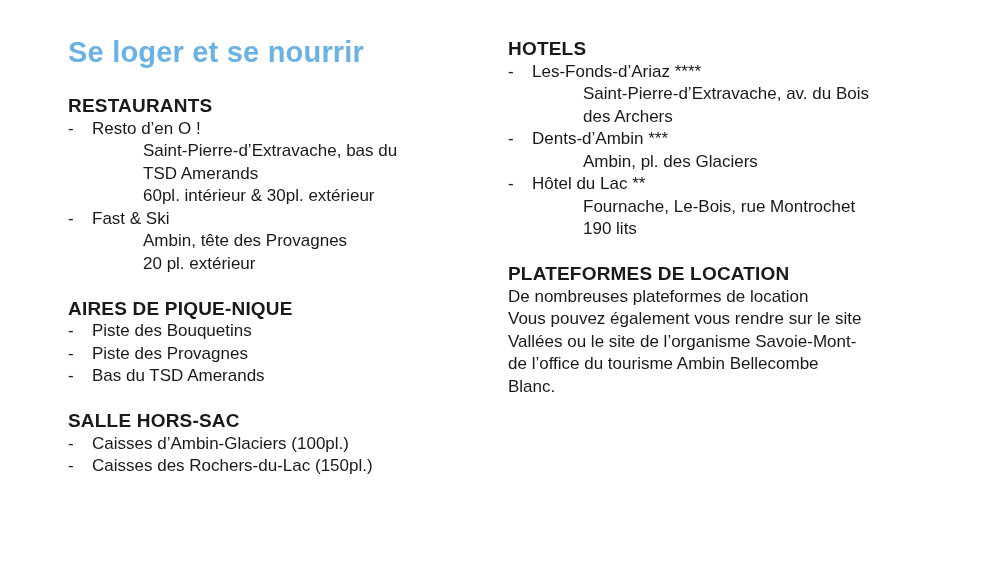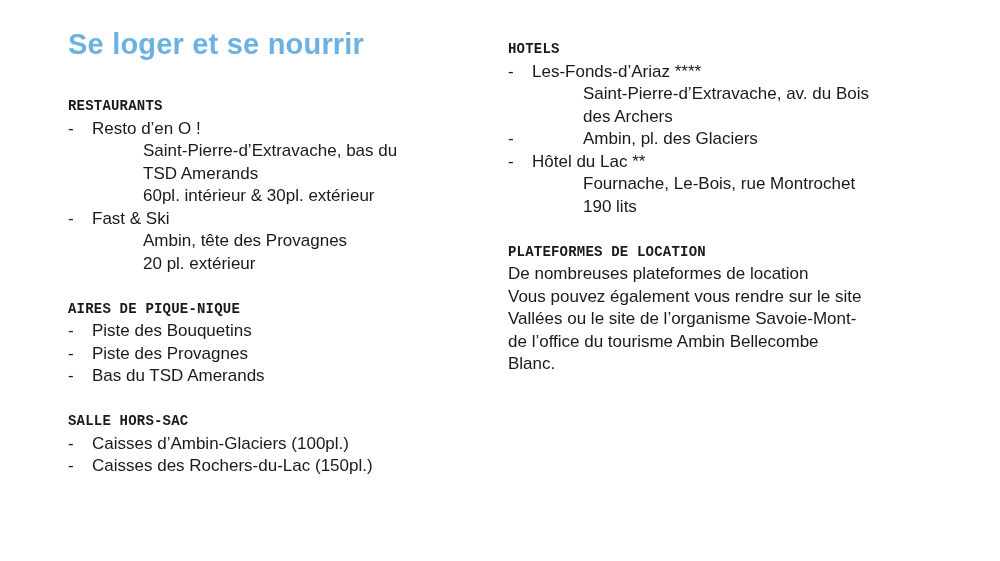--- a/index.html
+++ b/index.html
@@ -1,28 +1,28 @@
 <!DOCTYPE html>
 <html><head>
 <meta charset="utf-8">
 <style>
   html, body { margin:0; padding:0; }
   body {
     width:1000px; height:561px; background:#ffffff; position:relative; overflow:hidden;
     font-family: "Liberation Sans", "DejaVu Sans", sans-serif; color:#1a1a1a;
   }
   .title {
-    position:absolute; left:68px; top:28px; font-size:29px; font-weight:bold; color:#6bb1e1;
+    position:absolute; left:68px; top:36px; font-size:29px; font-weight:bold; color:#6bb1e1;
     letter-spacing:0.2px;
   }
   .col { position:absolute; }
   .col-left { left:68px; top:95px; width:420px; }
   .col-right { left:508px; top:38px; width:440px; }
   .section { margin:0; }
-  .heading { font-weight:bold; font-size:14px; line-height:22.5px; letter-spacing:0.2px;font-family:Liberation Mono, monospace; }
+  .heading { font-weight:bold; font-size:19px; line-height:22.5px; letter-spacing:0.2px; }
   .line { font-size:17px; line-height:22.5px; white-space:nowrap; }
   .item { position:relative; padding-left:24px; }
   .item .dash { position:absolute; left:0; top:0; }
   .sub { padding-left:75px; }
   .gap { height:22.5px; }
   .para { font-size:17px; line-height:22.5px; }
 </style>
 </head>
 <body>
 
@@ -53,21 +53,21 @@
     <div class="line item"><span class="dash">-</span><span>Caisses des Rochers-du-Lac (150pl.)</span></div>
   </div>
 </div>
 
 <div class="col col-right">
   <div class="section">
     <div class="heading">HOTELS</div>
     <div class="line item"><span class="dash">-</span><span>Les-Fonds-d’Ariaz ****</span></div>
     <div class="line sub">Saint-Pierre-d’Extravache, av. du Bois</div>
     <div class="line sub">des Archers</div>
-    <div class="line item"><span class="dash">-</span></div>
+    <div class="line item"><span class="dash">-</span><span>Dents-d’Ambin ***</span></div>
     <div class="line sub">Ambin, pl. des Glaciers</div>
     <div class="line item"><span class="dash">-</span><span>Hôtel du Lac **</span></div>
     <div class="line sub">Fournache, Le-Bois, rue Montrochet</div>
     <div class="line sub">190 lits</div>
   </div>
   <div class="gap"></div>
   <div class="section">
     <div class="heading">PLATEFORMES DE LOCATION</div>
     <div class="para line">De nombreuses plateformes de location</div>
     <div class="para line">Vous pouvez également vous rendre sur le site</div>

